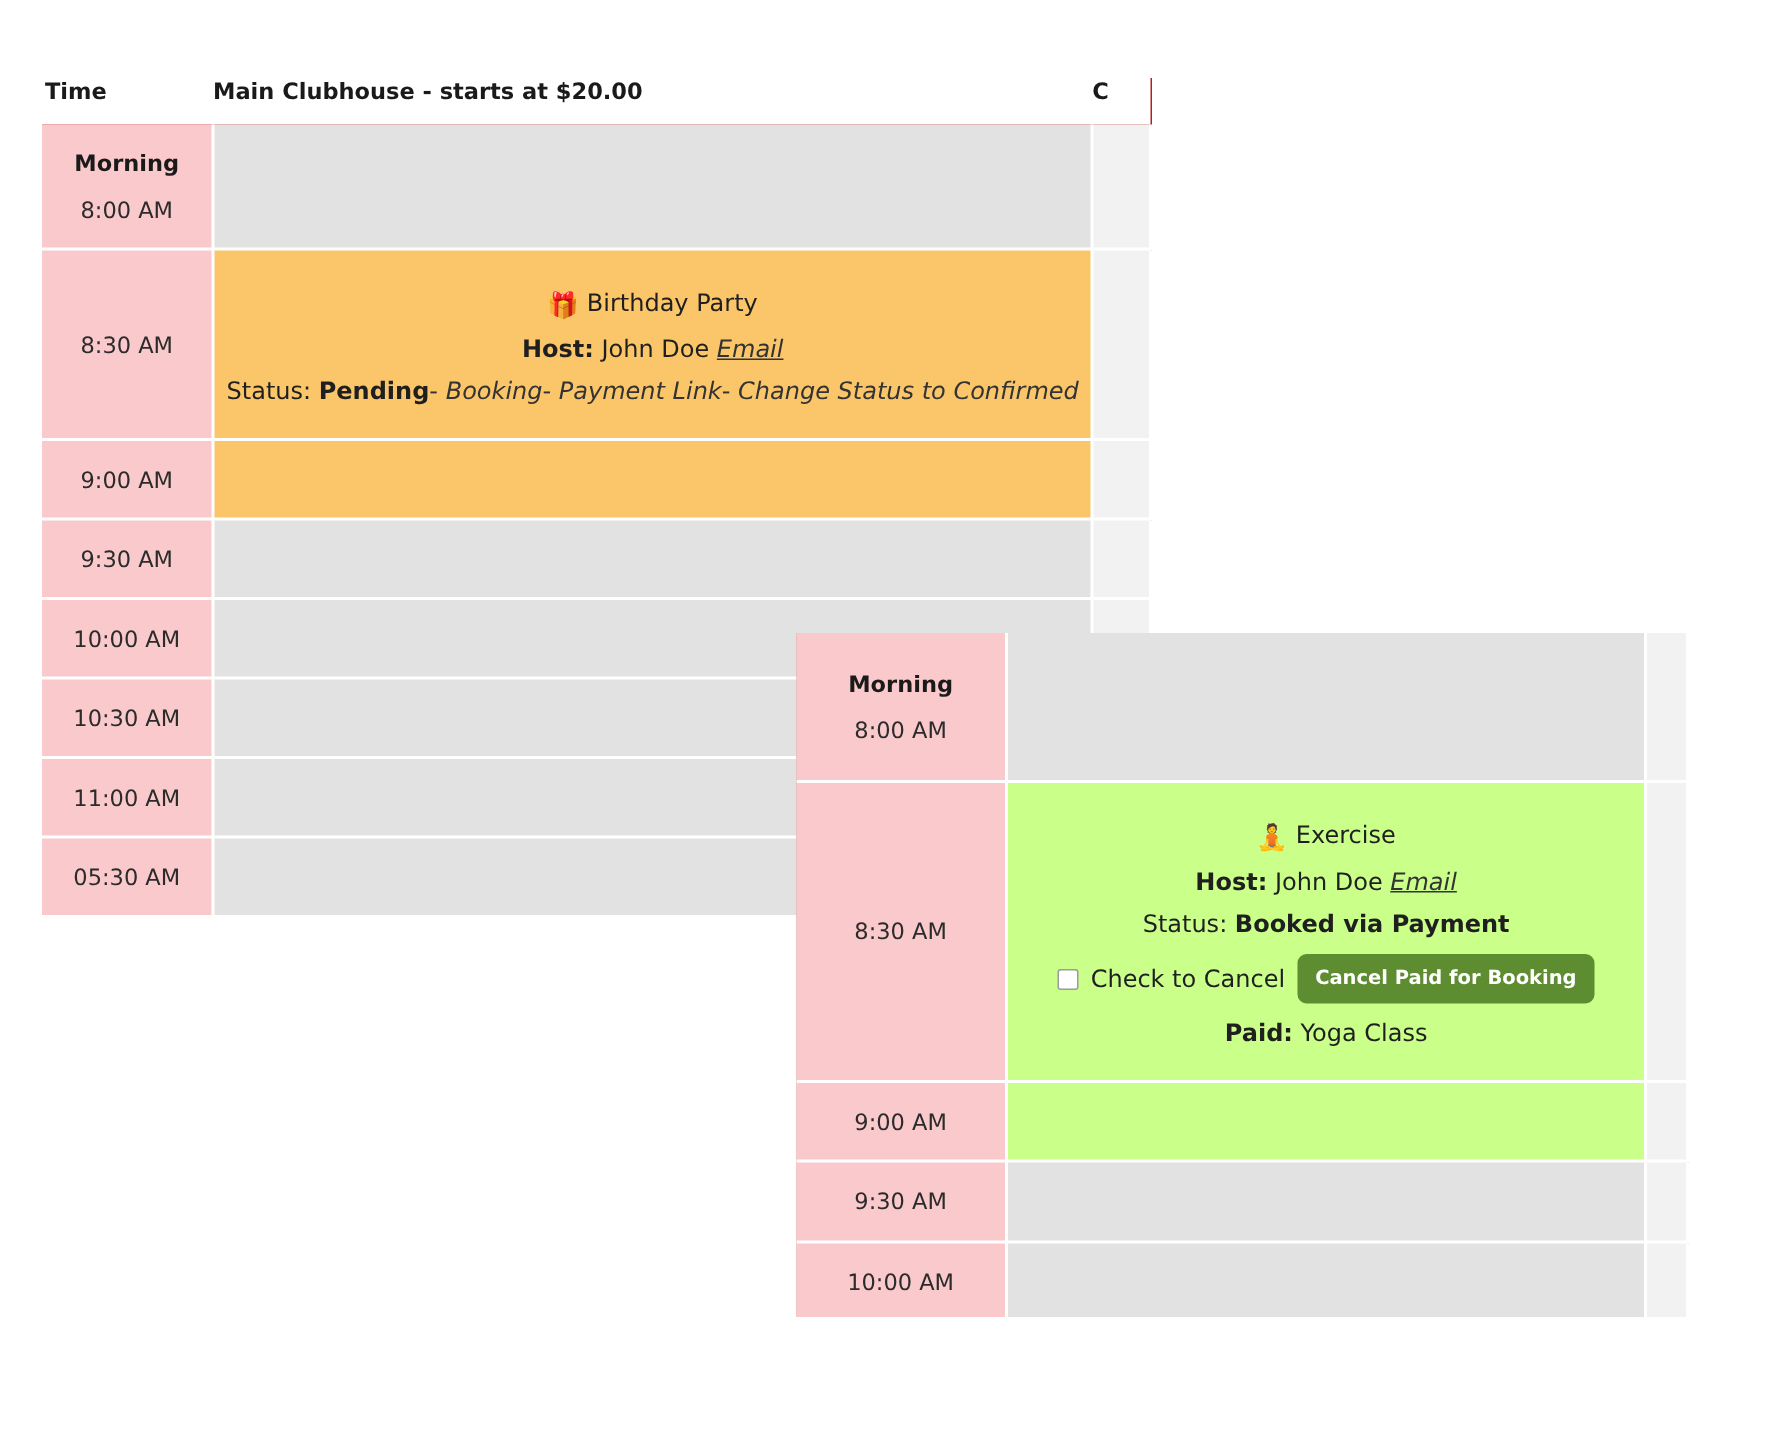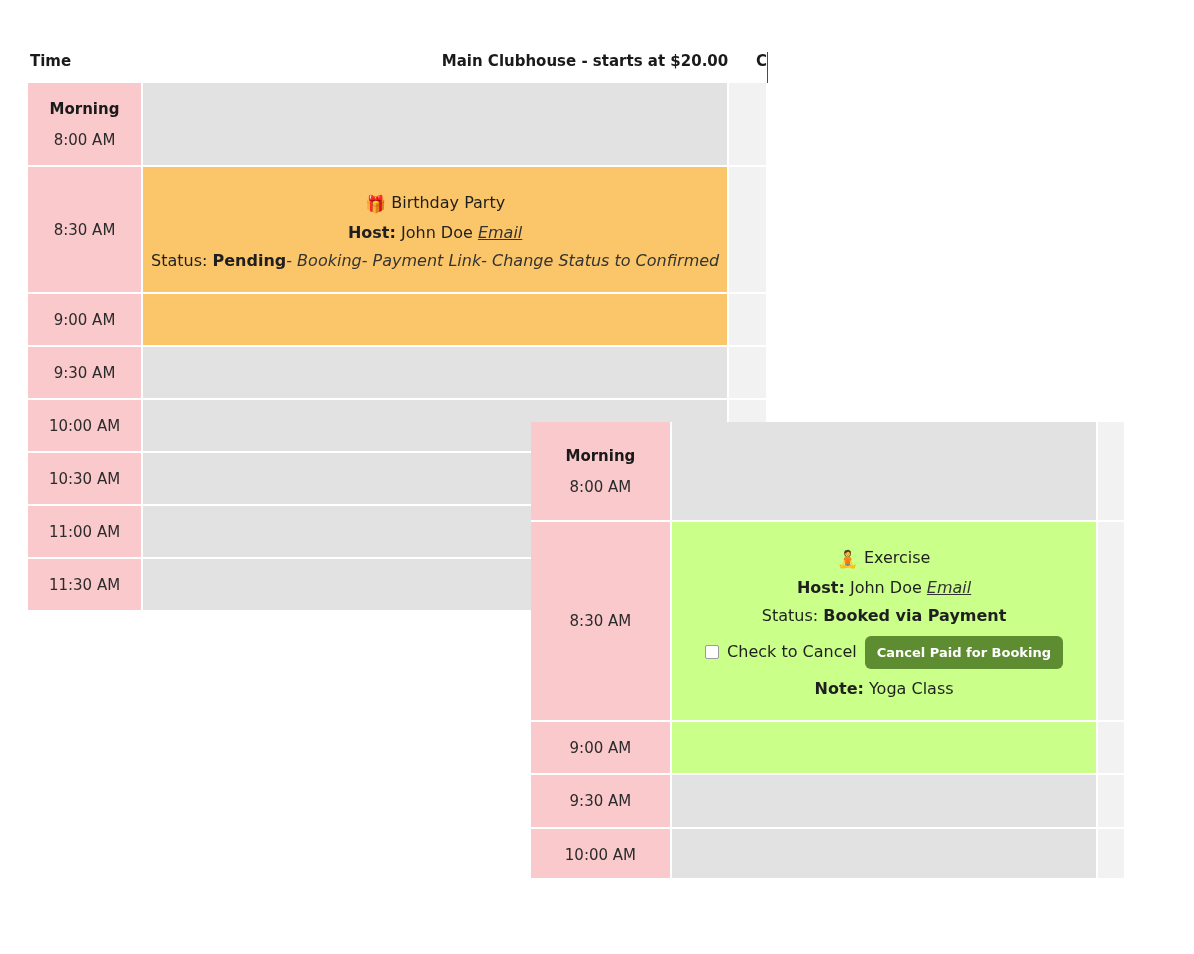--- a/index.html
+++ b/index.html
@@ -39,21 +39,21 @@
   table.cal {
     border-collapse: collapse;
     table-layout: fixed;
     background: #b91c1c;
   }
 
   table.cal th {
     font-weight: bold;
     font-size: 15px;
     color: #1a1a1a;
-    text-align: right;
+    text-align: left;
     padding: 0 0 13px 0;
     background: #ffffff;
     vertical-align: bottom;
     white-space: nowrap;
   }
   table.cal th.th-time {
     text-align: left;
     padding-left: 2px;
   }
 
@@ -252,21 +252,21 @@
       <tr>
         <td class="time-cell" style="height:51px">
           <span>11:00 AM</span>
         </td>
         <td class="slot-empty"></td>
         <td class="slot-faint"></td>
       </tr>
 
       <tr>
         <td class="time-cell" style="height:51px;border-bottom:none">
-          <span>11:30 AM</span>
+          <span>05:30 AM</span>
         </td>
         <td class="slot-empty" style="border-bottom:none"></td>
         <td class="slot-faint" style="border-bottom:none"></td>
       </tr>
     </tbody>
   </table>
 </div>
 
 <div class="panel-front">
   <table class="cal">
@@ -303,21 +303,21 @@
             <div class="ev-line">
               <span>Status:</span>
               <b>Booked via Payment</b>
             </div>
             <div class="action-row">
               <input type="checkbox" class="chk" style="">
               <span class="chk-label">Check to Cancel</span>
               <button class="btn-cancel-paid">Cancel Paid for Booking</button>
             </div>
             <div class="ev-line">
-              <b>Note:</b>
+              <b>Paid:</b>
               <span>Yoga Class</span>
             </div>
           </div>
         </td>
         <td class="slot-faint"></td>
       </tr>
 
       <tr>
         <td class="time-cell" style="height:51px">
           <span>9:00 AM</span>

